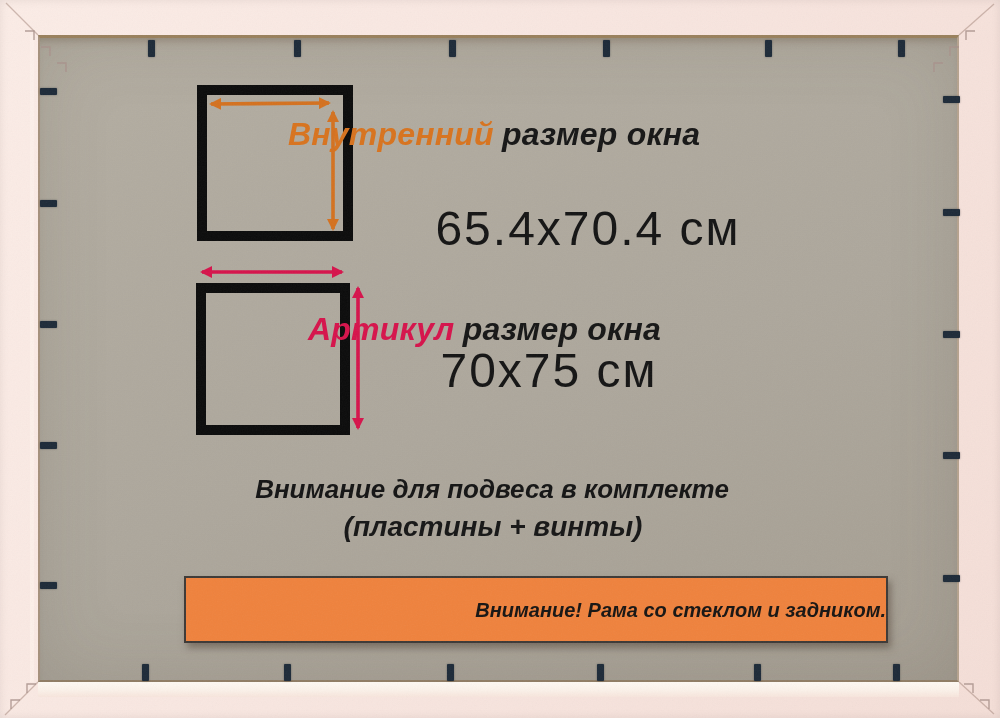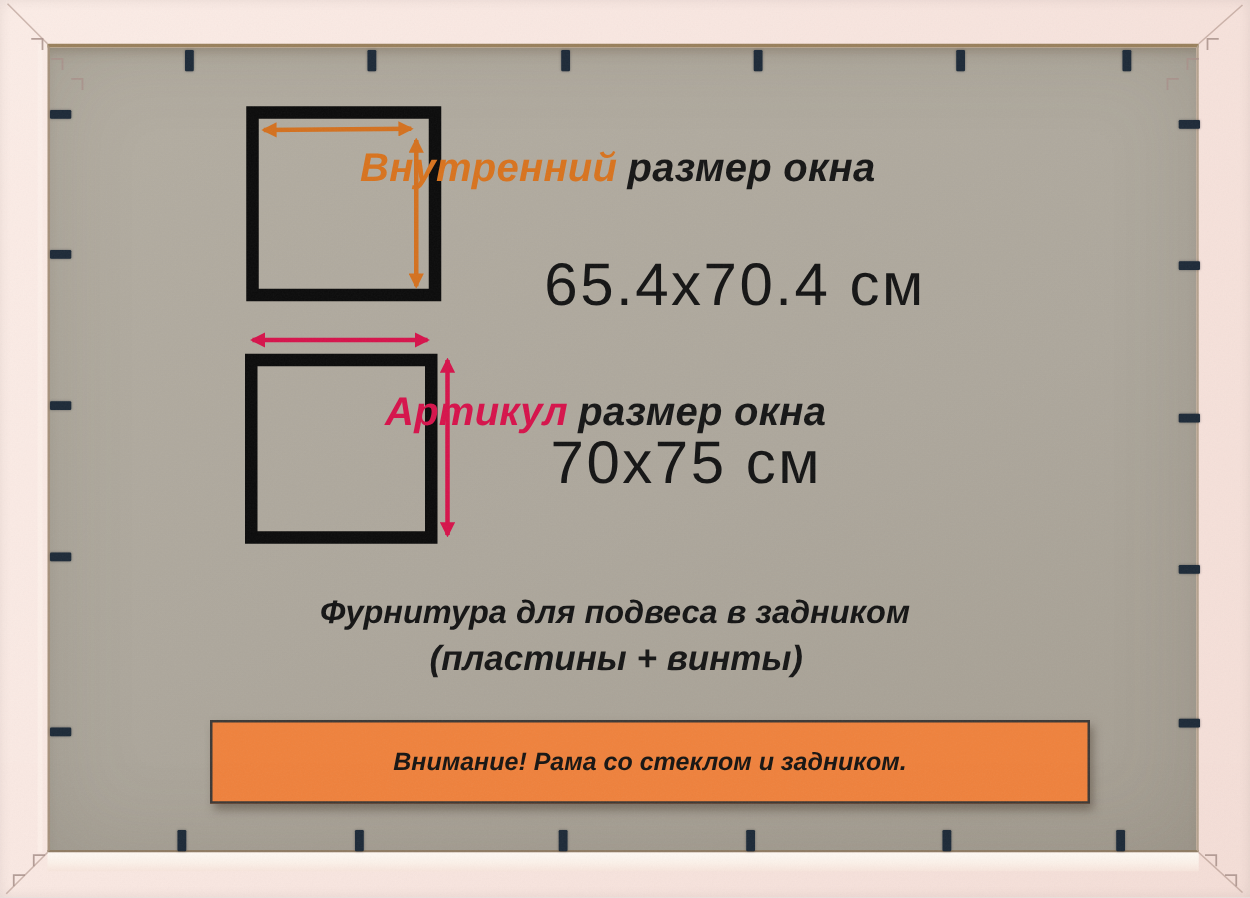--- a/index.html
+++ b/index.html
@@ -46,25 +46,25 @@
   .outer-value{left:249px;top:346px;}
   .hw1{
     position:absolute;left:192px;top:474px;width:600px;text-align:center;white-space:nowrap;
     font-style:italic;font-weight:700;font-size:26px;color:#141414;
   }
   .hw2{
     position:absolute;left:193px;top:511px;width:600px;text-align:center;white-space:nowrap;
     font-style:italic;font-weight:600;font-size:28px;color:#161616;
   }
   .notice{
-    position:absolute;left:168px;top:576px;width:704px;height:67px;box-sizing:border-box;
+    position:absolute;left:184px;top:576px;width:704px;height:67px;box-sizing:border-box;
     background:var(--notice-bg,#ef823d);
     border:2px solid #3d3936;
     box-shadow:3px 5px 7px rgba(75,62,50,.5);
-    display:flex;flex-direction:column;justify-content:center;align-items:center;gap:20px;
+    display:flex;flex-direction:column;justify-content:center;align-items:flex-end;gap:20px;
   }
   .notice-line{
     font-style:italic;font-weight:700;font-size:20px;line-height:28px;color:#171513;
     white-space:nowrap;text-align:center;
   }
   .overlay{position:absolute;left:0;top:0;pointer-events:none;}
 </style>
 </head>
 <body>
 
@@ -105,21 +105,21 @@
   <div class="size-title inner-title">
     <span class="hl">Внутренний</span><span class="rest">размер окна</span>
   </div>
   <div class="size-value inner-value">65.4x70.4 см</div>
 
   <div class="size-title outer-title">
     <span class="hl">Артикул</span><span class="rest">размер окна</span>
   </div>
   <div class="size-value outer-value">70x75 см</div>
 
-  <div class="hw1">Фурнитура для подвеса в задником</div>
+  <div class="hw1">Внимание для подвеса в комплекте</div>
   <div class="hw2">(пластины + винты)</div>
 
   <div class="notice">
     <div class="notice-line">Внимание! Рама со стеклом и задником.</div>
   </div>
 
   <svg class="overlay" width="1000" height="718" viewBox="0 0 1000 718">
     <defs>
       <marker id="ah-orange" viewBox="0 0 10 10" markerWidth="3.4" markerHeight="3.4" refX="8.4" refY="5" orient="auto-start-reverse">
         <path d="M0,0 L10,5 L0,10 z" fill="#d4711f"></path>

